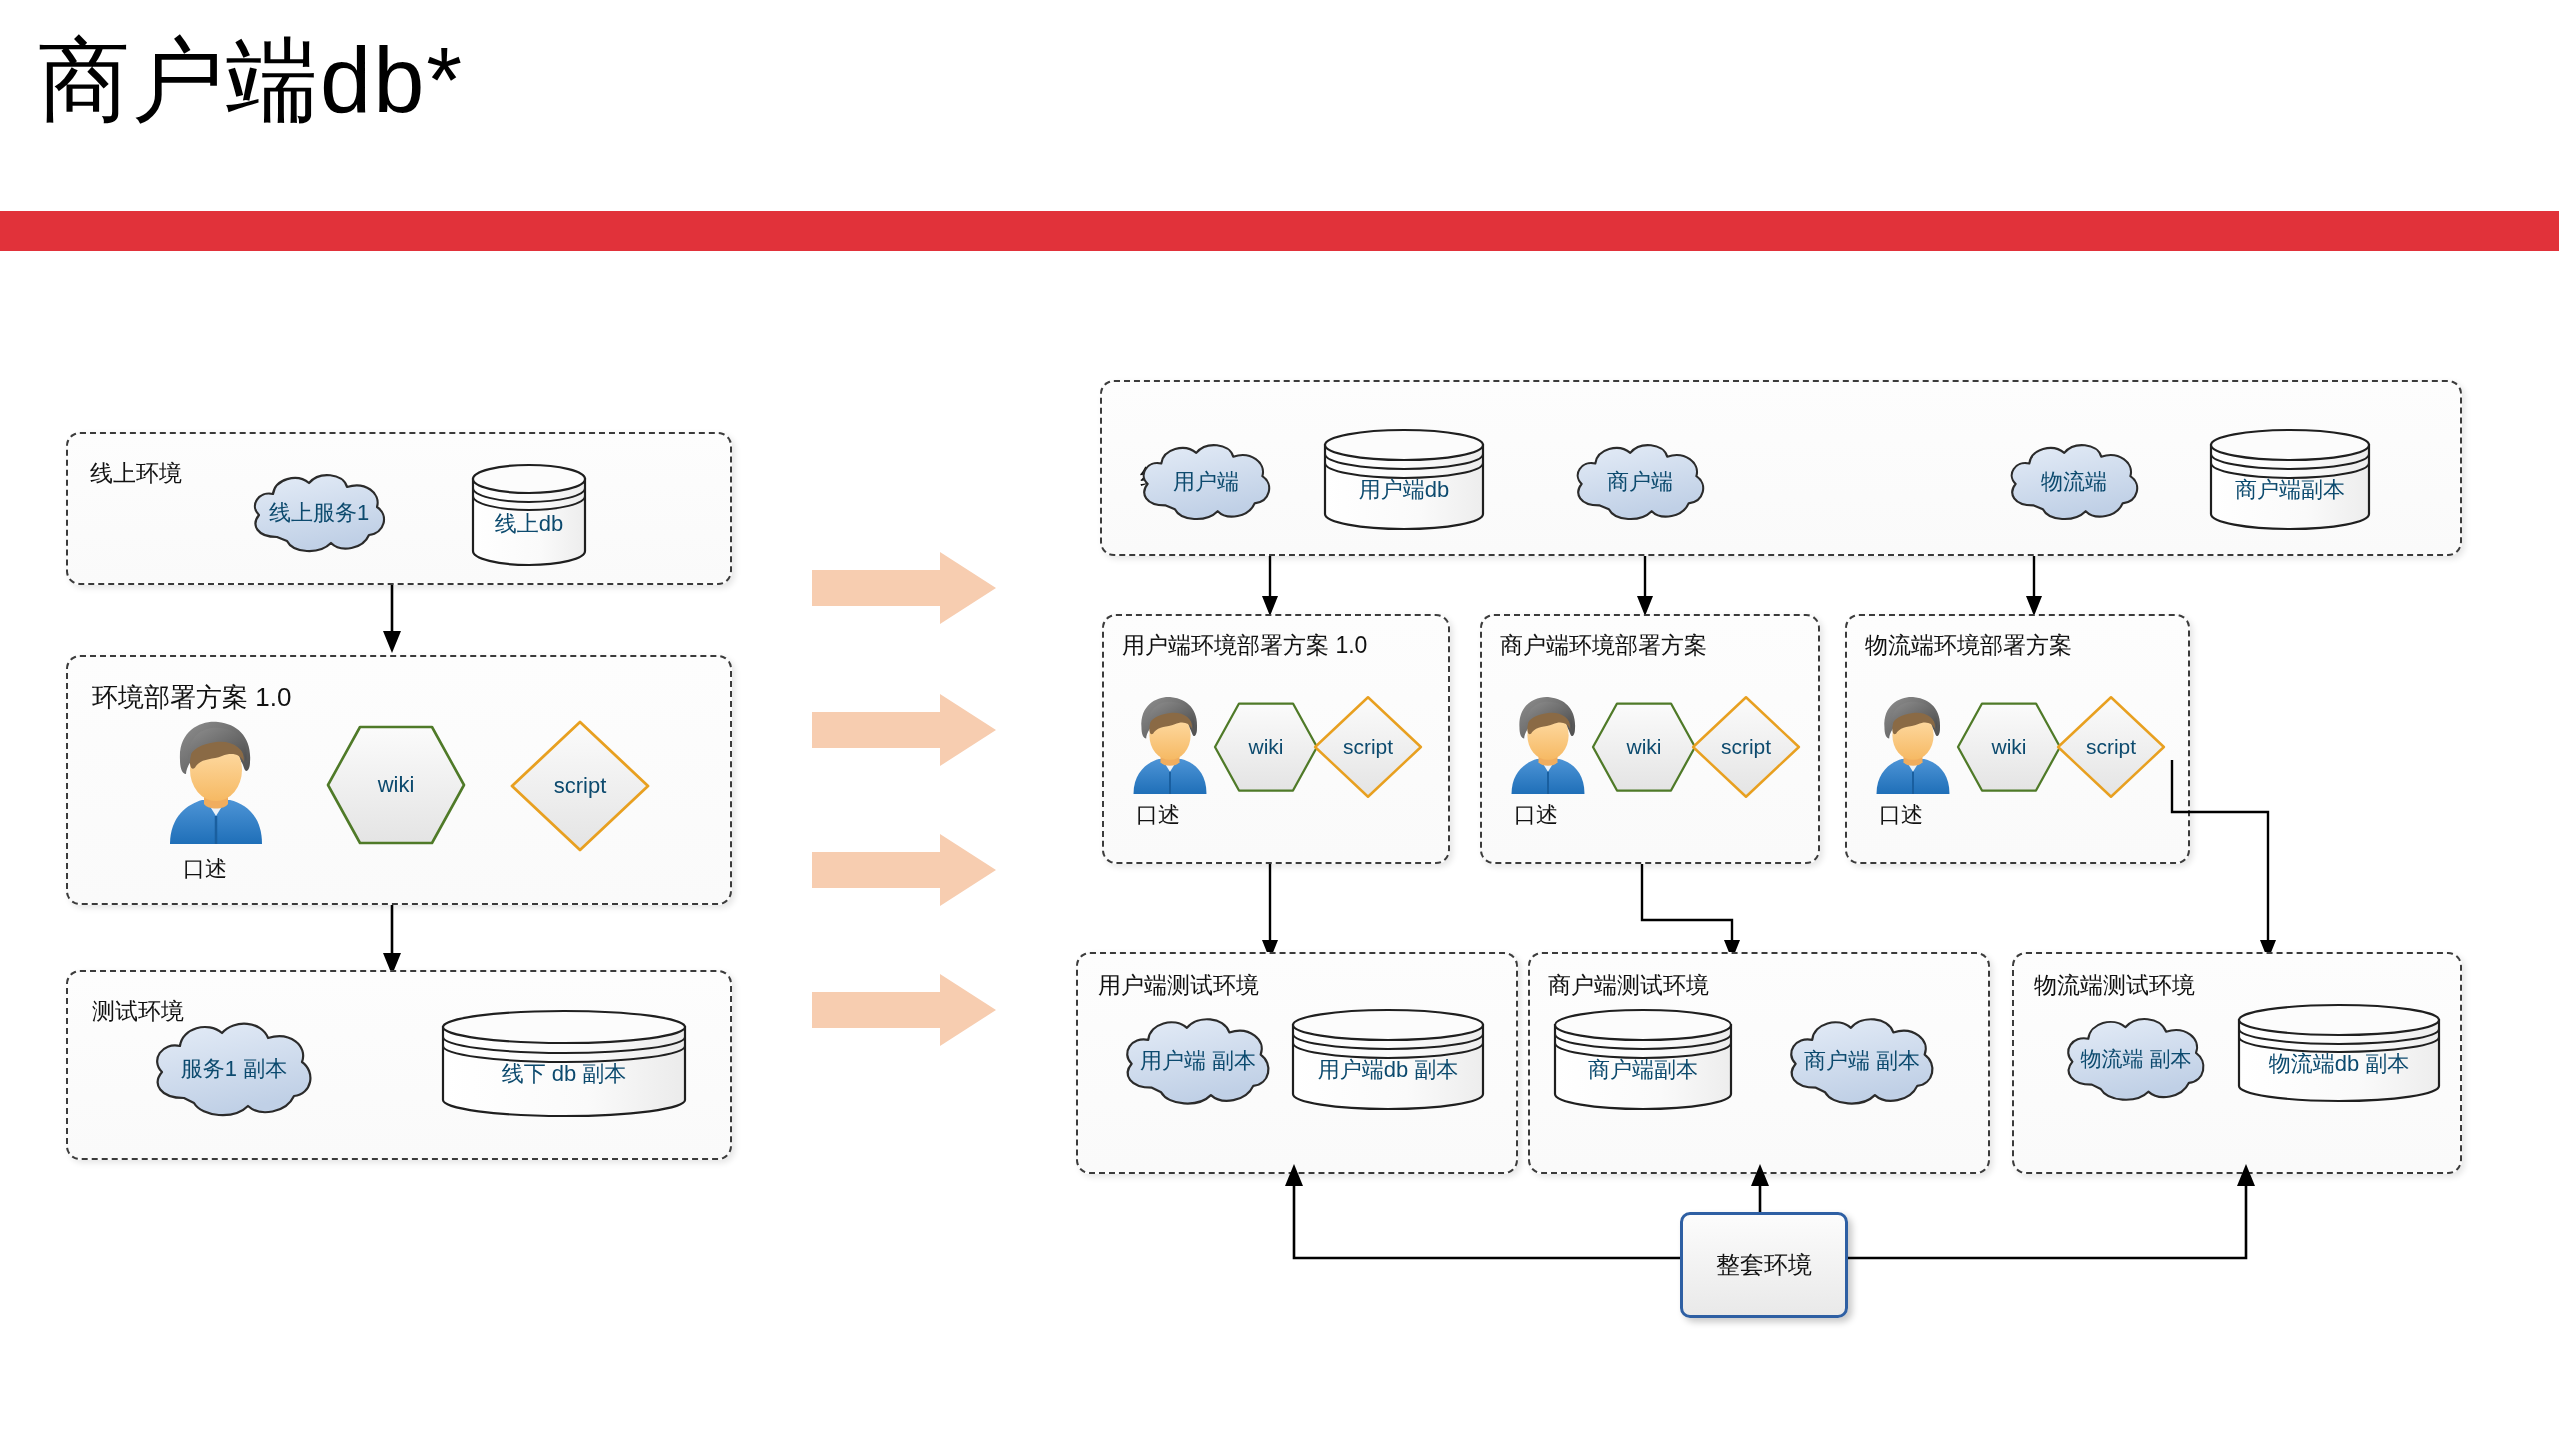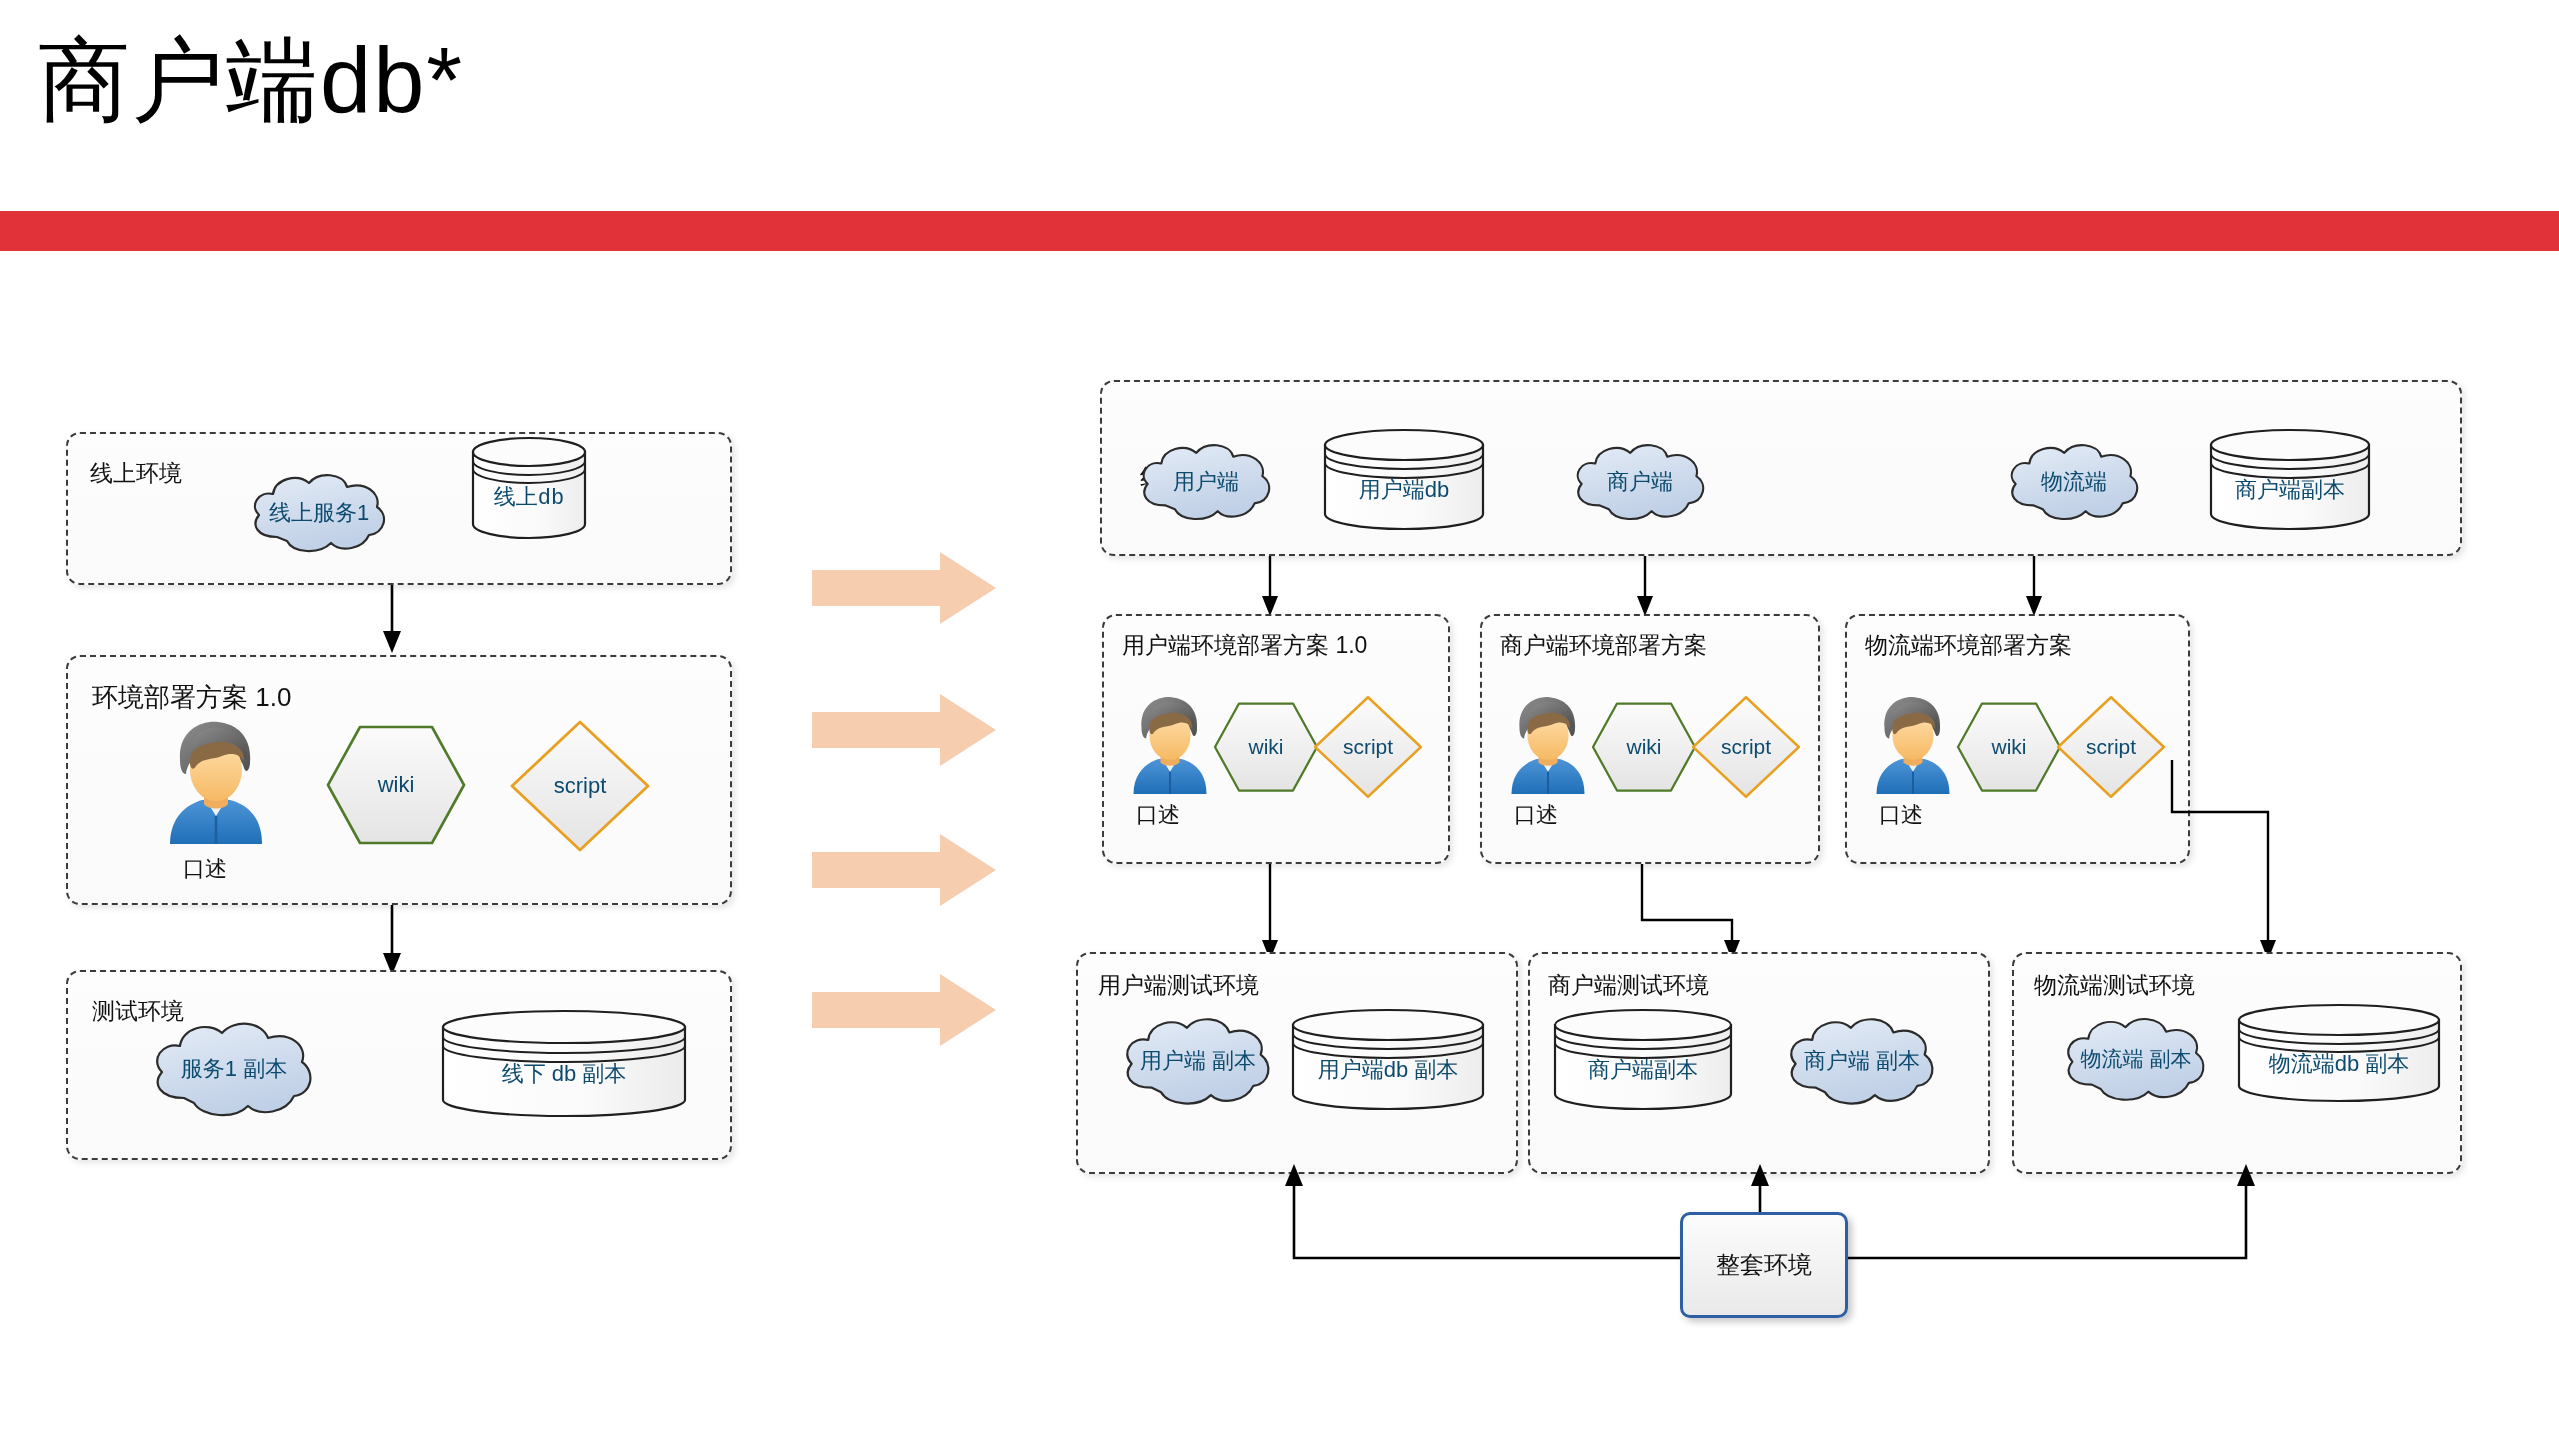--- a/index.html
+++ b/index.html
@@ -99,21 +99,21 @@
             <stop offset="100%" stop-color="#c0d0e6"></stop>
         </linearGradient>
       </defs>
       <path d="M30,66 C10,66 4,54 12,44 C2,34 12,20 26,23 C28,8 50,2 62,12
                C72,0 96,2 100,16 C118,10 134,22 130,36 C142,44 138,62 122,64
                C116,78 94,82 84,72 C72,84 46,82 40,70 Z" fill="url(#cg1)" stroke="#2b2b2b" stroke-width="2.2" stroke-linejoin="round"></path>
     </svg>
     <div class="shape-text">线上服务1</div>
   </div>
 
-  <div class="cyl" style="left:470px; top:436px; width:118px; height:104px;font-family:Liberation Mono, monospace;">
+  <div class="cyl" style="left:470px; top:463px; width:118px; height:104px;">
     <svg width="118" height="104" viewBox="0 0 118 104">
       <defs>
         <linearGradient id="cylg1" x1="0" y1="0" x2="1" y2="0">
           <stop offset="0%" stop-color="#ffffff"></stop>
             <stop offset="60%" stop-color="#fafafa"></stop>
             <stop offset="100%" stop-color="#ededed"></stop>
         </linearGradient>
       </defs>
       <path d="M3,16 L3,88 A56,14 0 0 0 115,88 L115,16 Z" fill="url(#cylg1)" stroke="#1f1f1f" stroke-width="2.2"></path>
       <ellipse cx="59" cy="16" rx="56" ry="14" fill="#fcfcfc" stroke="#1f1f1f" stroke-width="2.2"></ellipse>

